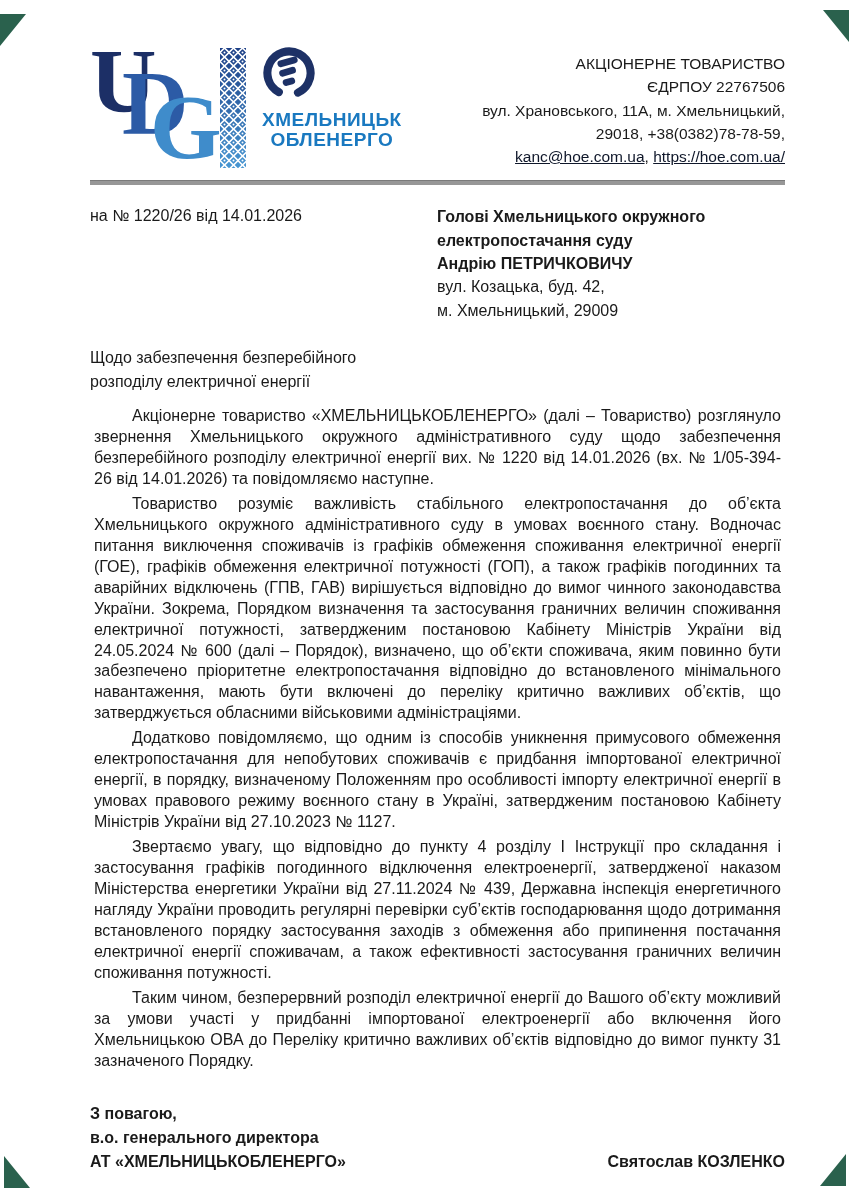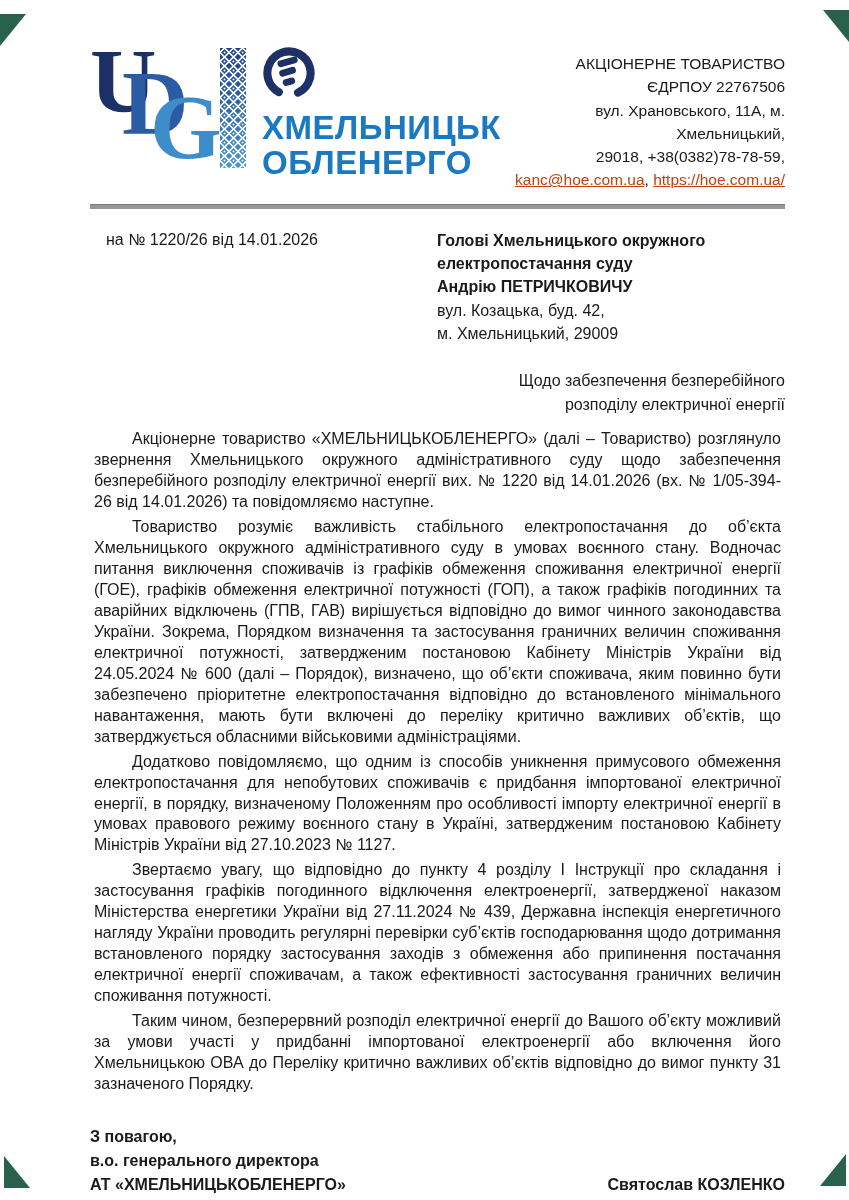--- a/index.html
+++ b/index.html
@@ -21,36 +21,36 @@
   .logo-wrap{display:flex;align-items:flex-start;}
   .monogram{position:relative;width:124px;height:124px;flex:none;
     font-family:"Liberation Serif","DejaVu Serif",serif;font-weight:bold;}
   .monogram span{position:absolute;font-size:92px;line-height:0.78;}
   .mono-u{left:0;top:6px;color:#1c2f66;}
   .mono-d{left:32px;top:28px;color:#2c5ba6;}
   .mono-g{left:60px;top:52px;color:#3f8ccb;}
   .ornament{width:26px;height:120px;margin:8px 16px 0 6px;flex:none;}
   .brand{display:flex;flex-direction:column;padding-top:6px;}
   .emblem{margin-bottom:6px;}
-  .brand-line{font-weight:bold;font-size:33px;line-height:1.07;color:#1a79c0;letter-spacing:0.5px;}
+  .brand-line{font-weight:bold;font-size:19px;line-height:1.07;color:#1a79c0;letter-spacing:0.5px;text-align:center;}
 
   .company{width:372px;text-align:right;font-size:15.5px;line-height:1.5;padding-top:12px;}
   .company .org-type{font-size:15.5px;}
   .company .org-name{font-weight:bold;font-size:16.5px;}
-  .company a, .link{color:#c2410c;text-decoration:underline;cursor:pointer;}
+  .company a, .link{color:#0f172a;text-decoration:underline;cursor:pointer;}
 
   .divider{height:4px;background:#979797;border-top:1px solid #7a7a7a;margin-top:12px;}
 
   
   .ref-row{display:flex;margin-top:20px;font-size:16px;}
-  .ref-no{padding-top:2px;margin-left:16px;}
+  .ref-no{padding-top:2px;}
   .recipient{margin-left:auto;width:348px;line-height:1.46;}
   .recipient .b{font-weight:bold;}
 
-  .subject{margin-top:24px;font-size:16px;line-height:1.5;text-align:right;}
+  .subject{margin-top:24px;font-size:16px;line-height:1.5;}
 
   .body-text{margin-top:12px;font-size:16px;line-height:1.31;text-align:justify;}
   .body-text p{margin:4px;text-indent:38px;}
 
   .signature{margin-top:30px;font-size:16px;font-weight:bold;line-height:1.5;}
   .sig-row{display:flex;justify-content:space-between;}
 </style>
 </head>
 <body>
 

